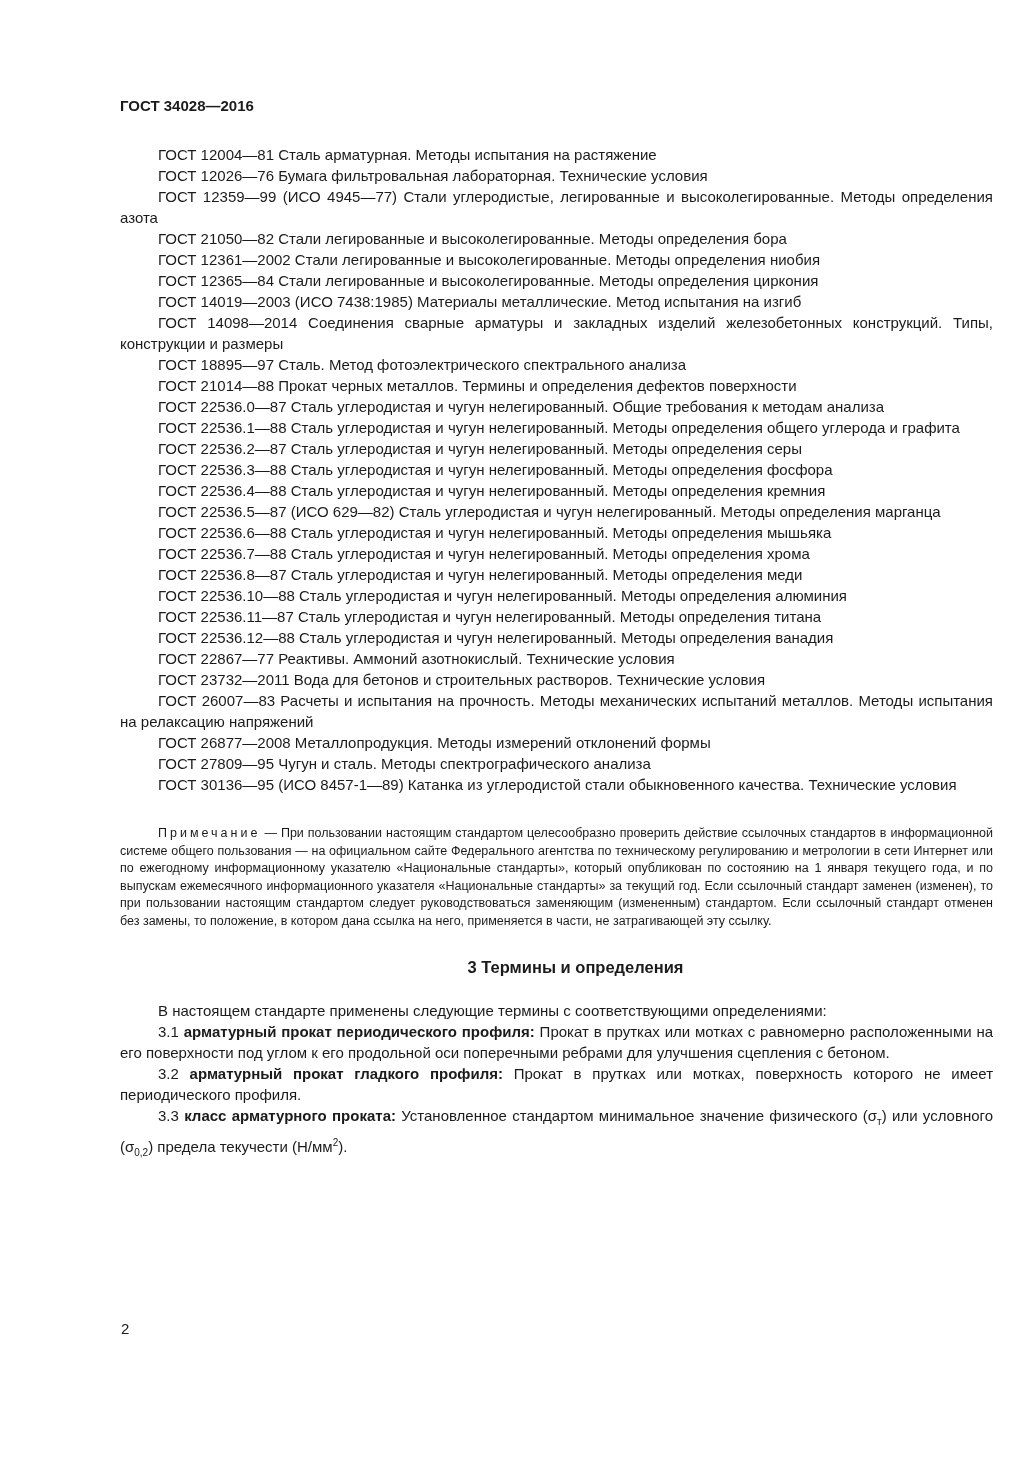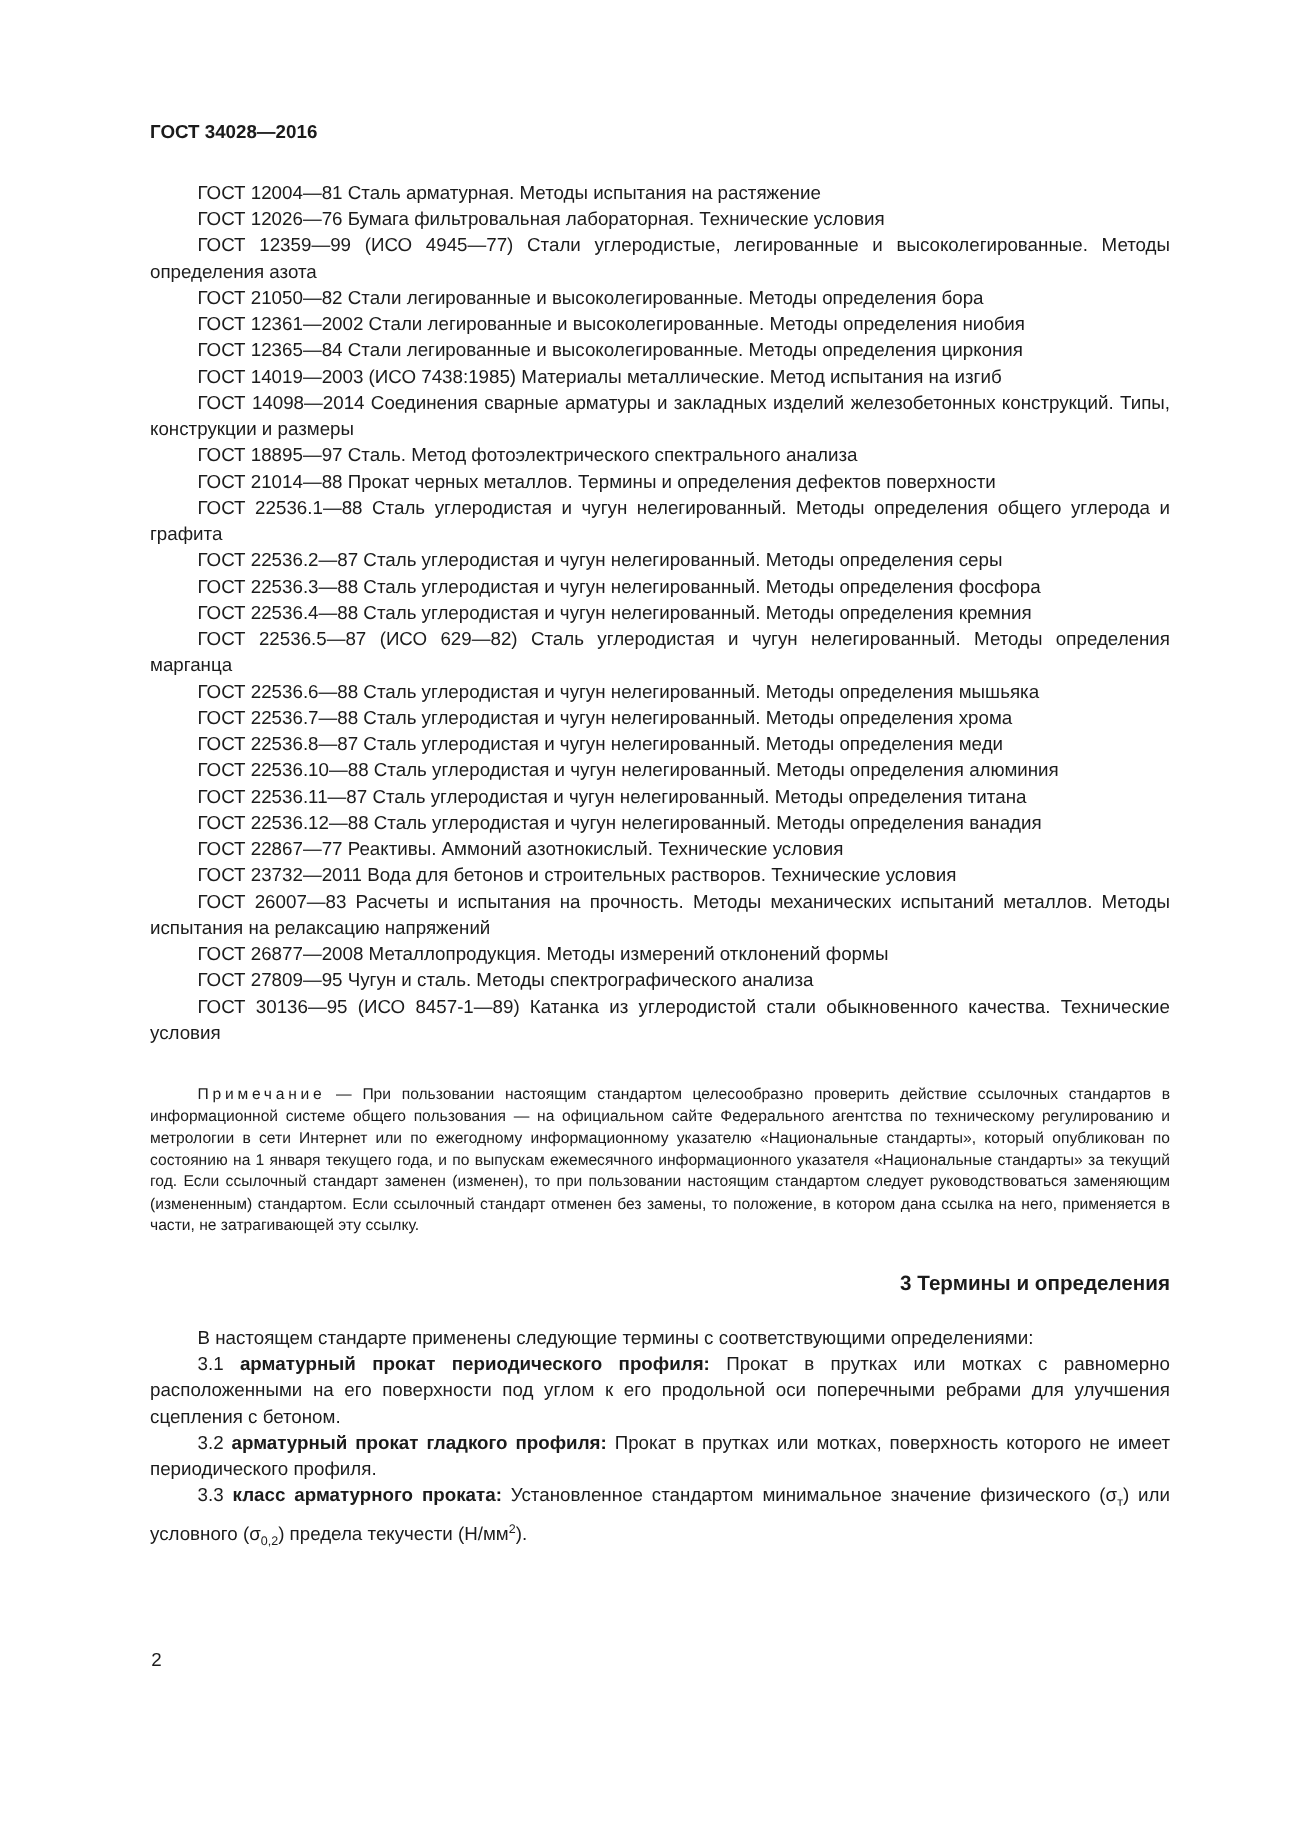--- a/index.html
+++ b/index.html
@@ -3,21 +3,21 @@
 <meta charset="utf-8">
 <style>
   html, body { margin: 0; padding: 0; background: #e8e8e8; }
   .page {
     position: relative;
     width: 1033px;
     height: 1461px;
     margin: 0 auto;
     background: #ffffff;
     box-sizing: border-box;
-    padding: 95px 97px 0 120px;
+    padding: 95px 40px 0 120px;
     font-family: "Liberation Sans", sans-serif;
     color: #1b1b1b;
     overflow: hidden;
   }
   .doc-header {
     font-weight: bold;
     font-size: 15px;
     line-height: 21px;
     margin-bottom: 28px;
   }
@@ -37,21 +37,21 @@
   }
   .note-label {
     letter-spacing: 3px;
   }
   h2.section-heading {
     margin: 26px 0 22px 0;
     padding-left: 38px;
     font-size: 16.5px;
     line-height: 22px;
     font-weight: bold;
-    text-align: right;
+    text-align: center;
   }
   p.intro { margin-bottom: 0; }
   .term b { font-weight: bold; }
   sub { font-size: 10px; }
   sup { font-size: 10px; }
   .page-number {
     position: absolute;
     left: 121px;
     top: 1320px;
     font-size: 15px;
@@ -68,20 +68,21 @@
     <p class="std">ГОСТ 12004—81 Сталь арматурная. Методы испытания на растяжение</p>
     <p class="std">ГОСТ 12026—76 Бумага фильтровальная лабораторная. Технические условия</p>
     <p class="std">ГОСТ 12359—99 (ИСО 4945—77) Стали углеродистые, легированные и высоколегированные. Методы определения азота</p>
     <p class="std">ГОСТ 21050—82 Стали легированные и высоколегированные. Методы определения бора</p>
     <p class="std">ГОСТ 12361—2002 Стали легированные и высоколегированные. Методы определения ниобия</p>
     <p class="std">ГОСТ 12365—84 Стали легированные и высоколегированные. Методы определения циркония</p>
     <p class="std">ГОСТ 14019—2003 (ИСО 7438:1985) Материалы металлические. Метод испытания на изгиб</p>
     <p class="std">ГОСТ 14098—2014 Соединения сварные арматуры и закладных изделий железобетонных конструкций. Типы, конструкции и размеры</p>
     <p class="std">ГОСТ 18895—97 Сталь. Метод фотоэлектрического спектрального анализа</p>
     <p class="std">ГОСТ 21014—88 Прокат черных металлов. Термины и определения дефектов поверхности</p>
+    <p class="std">ГОСТ 22536.0—87 Сталь углеродистая и чугун нелегированный. Общие требования к методам анализа</p>
     <p class="std">ГОСТ 22536.1—88 Сталь углеродистая и чугун нелегированный. Методы определения общего углерода и графита</p>
     <p class="std">ГОСТ 22536.2—87 Сталь углеродистая и чугун нелегированный. Методы определения серы</p>
     <p class="std">ГОСТ 22536.3—88 Сталь углеродистая и чугун нелегированный. Методы определения фосфора</p>
     <p class="std">ГОСТ 22536.4—88 Сталь углеродистая и чугун нелегированный. Методы определения кремния</p>
     <p class="std">ГОСТ 22536.5—87 (ИСО 629—82) Сталь углеродистая и чугун нелегированный. Методы определения марганца</p>
     <p class="std">ГОСТ 22536.6—88 Сталь углеродистая и чугун нелегированный. Методы определения мышьяка</p>
     <p class="std">ГОСТ 22536.7—88 Сталь углеродистая и чугун нелегированный. Методы определения хрома</p>
     <p class="std">ГОСТ 22536.8—87 Сталь углеродистая и чугун нелегированный. Методы определения меди</p>
     <p class="std">ГОСТ 22536.10—88 Сталь углеродистая и чугун нелегированный. Методы определения алюминия</p>
     <p class="std">ГОСТ 22536.11—87 Сталь углеродистая и чугун нелегированный. Методы определения титана</p>

